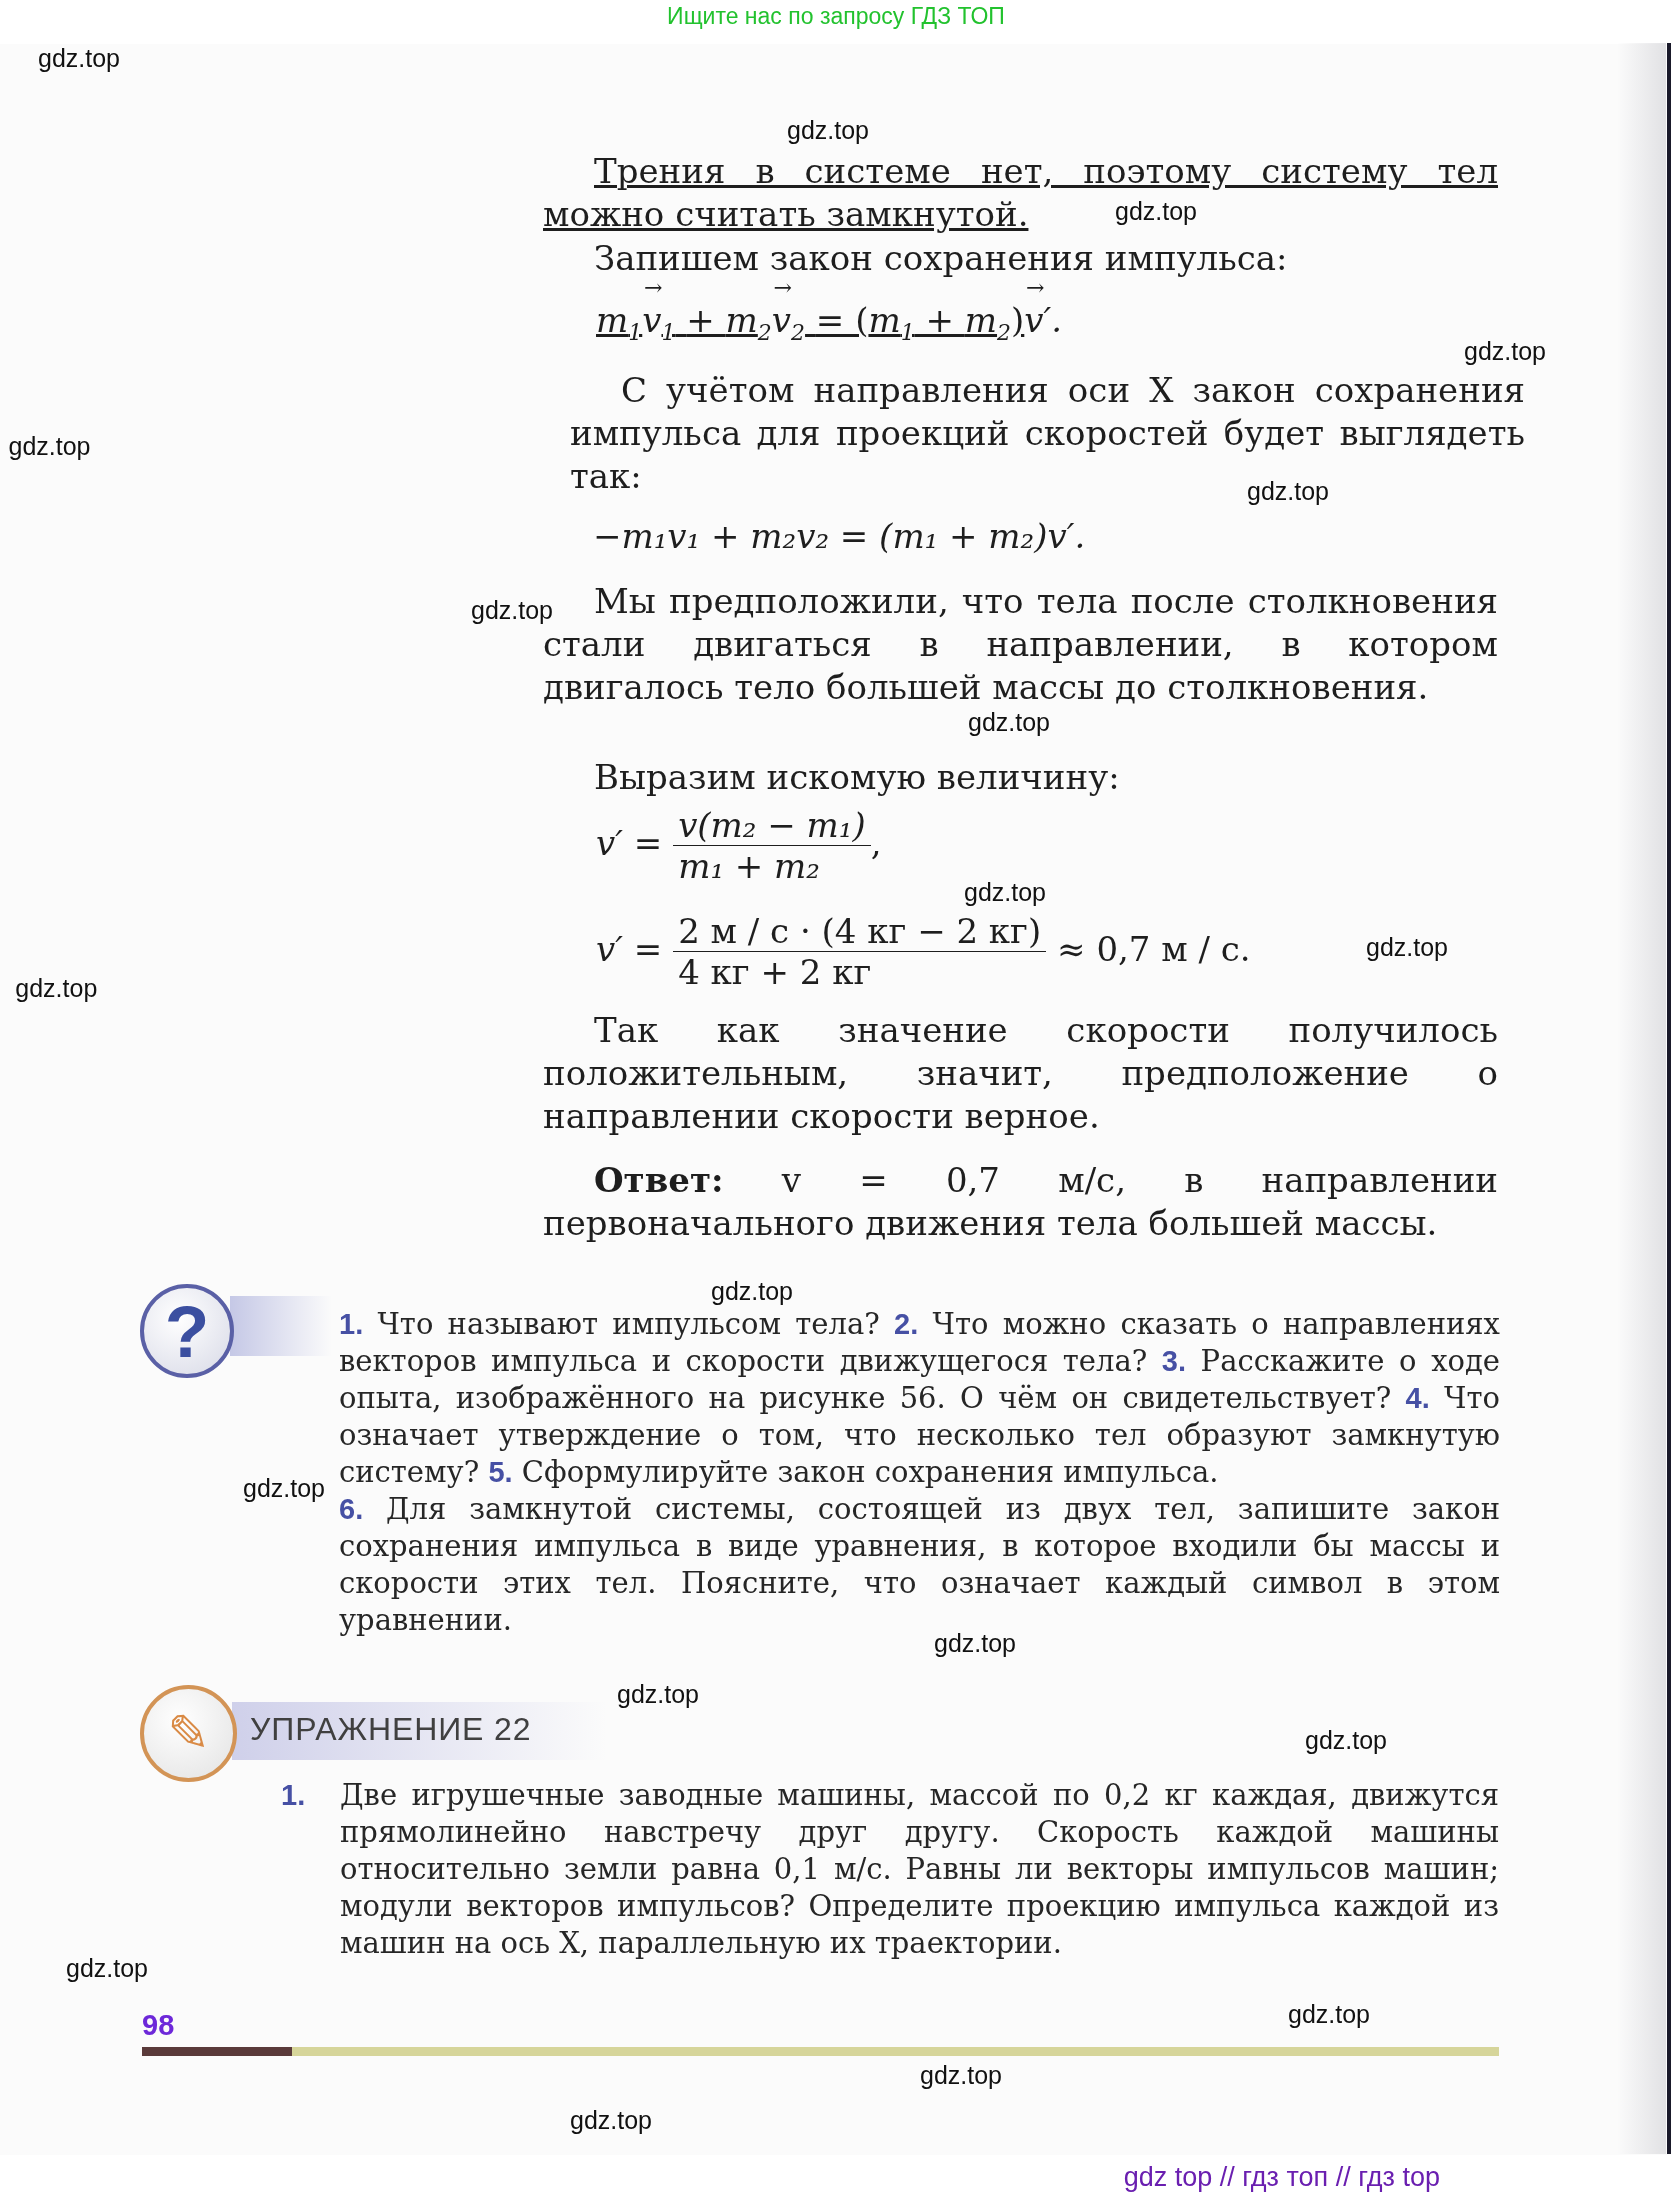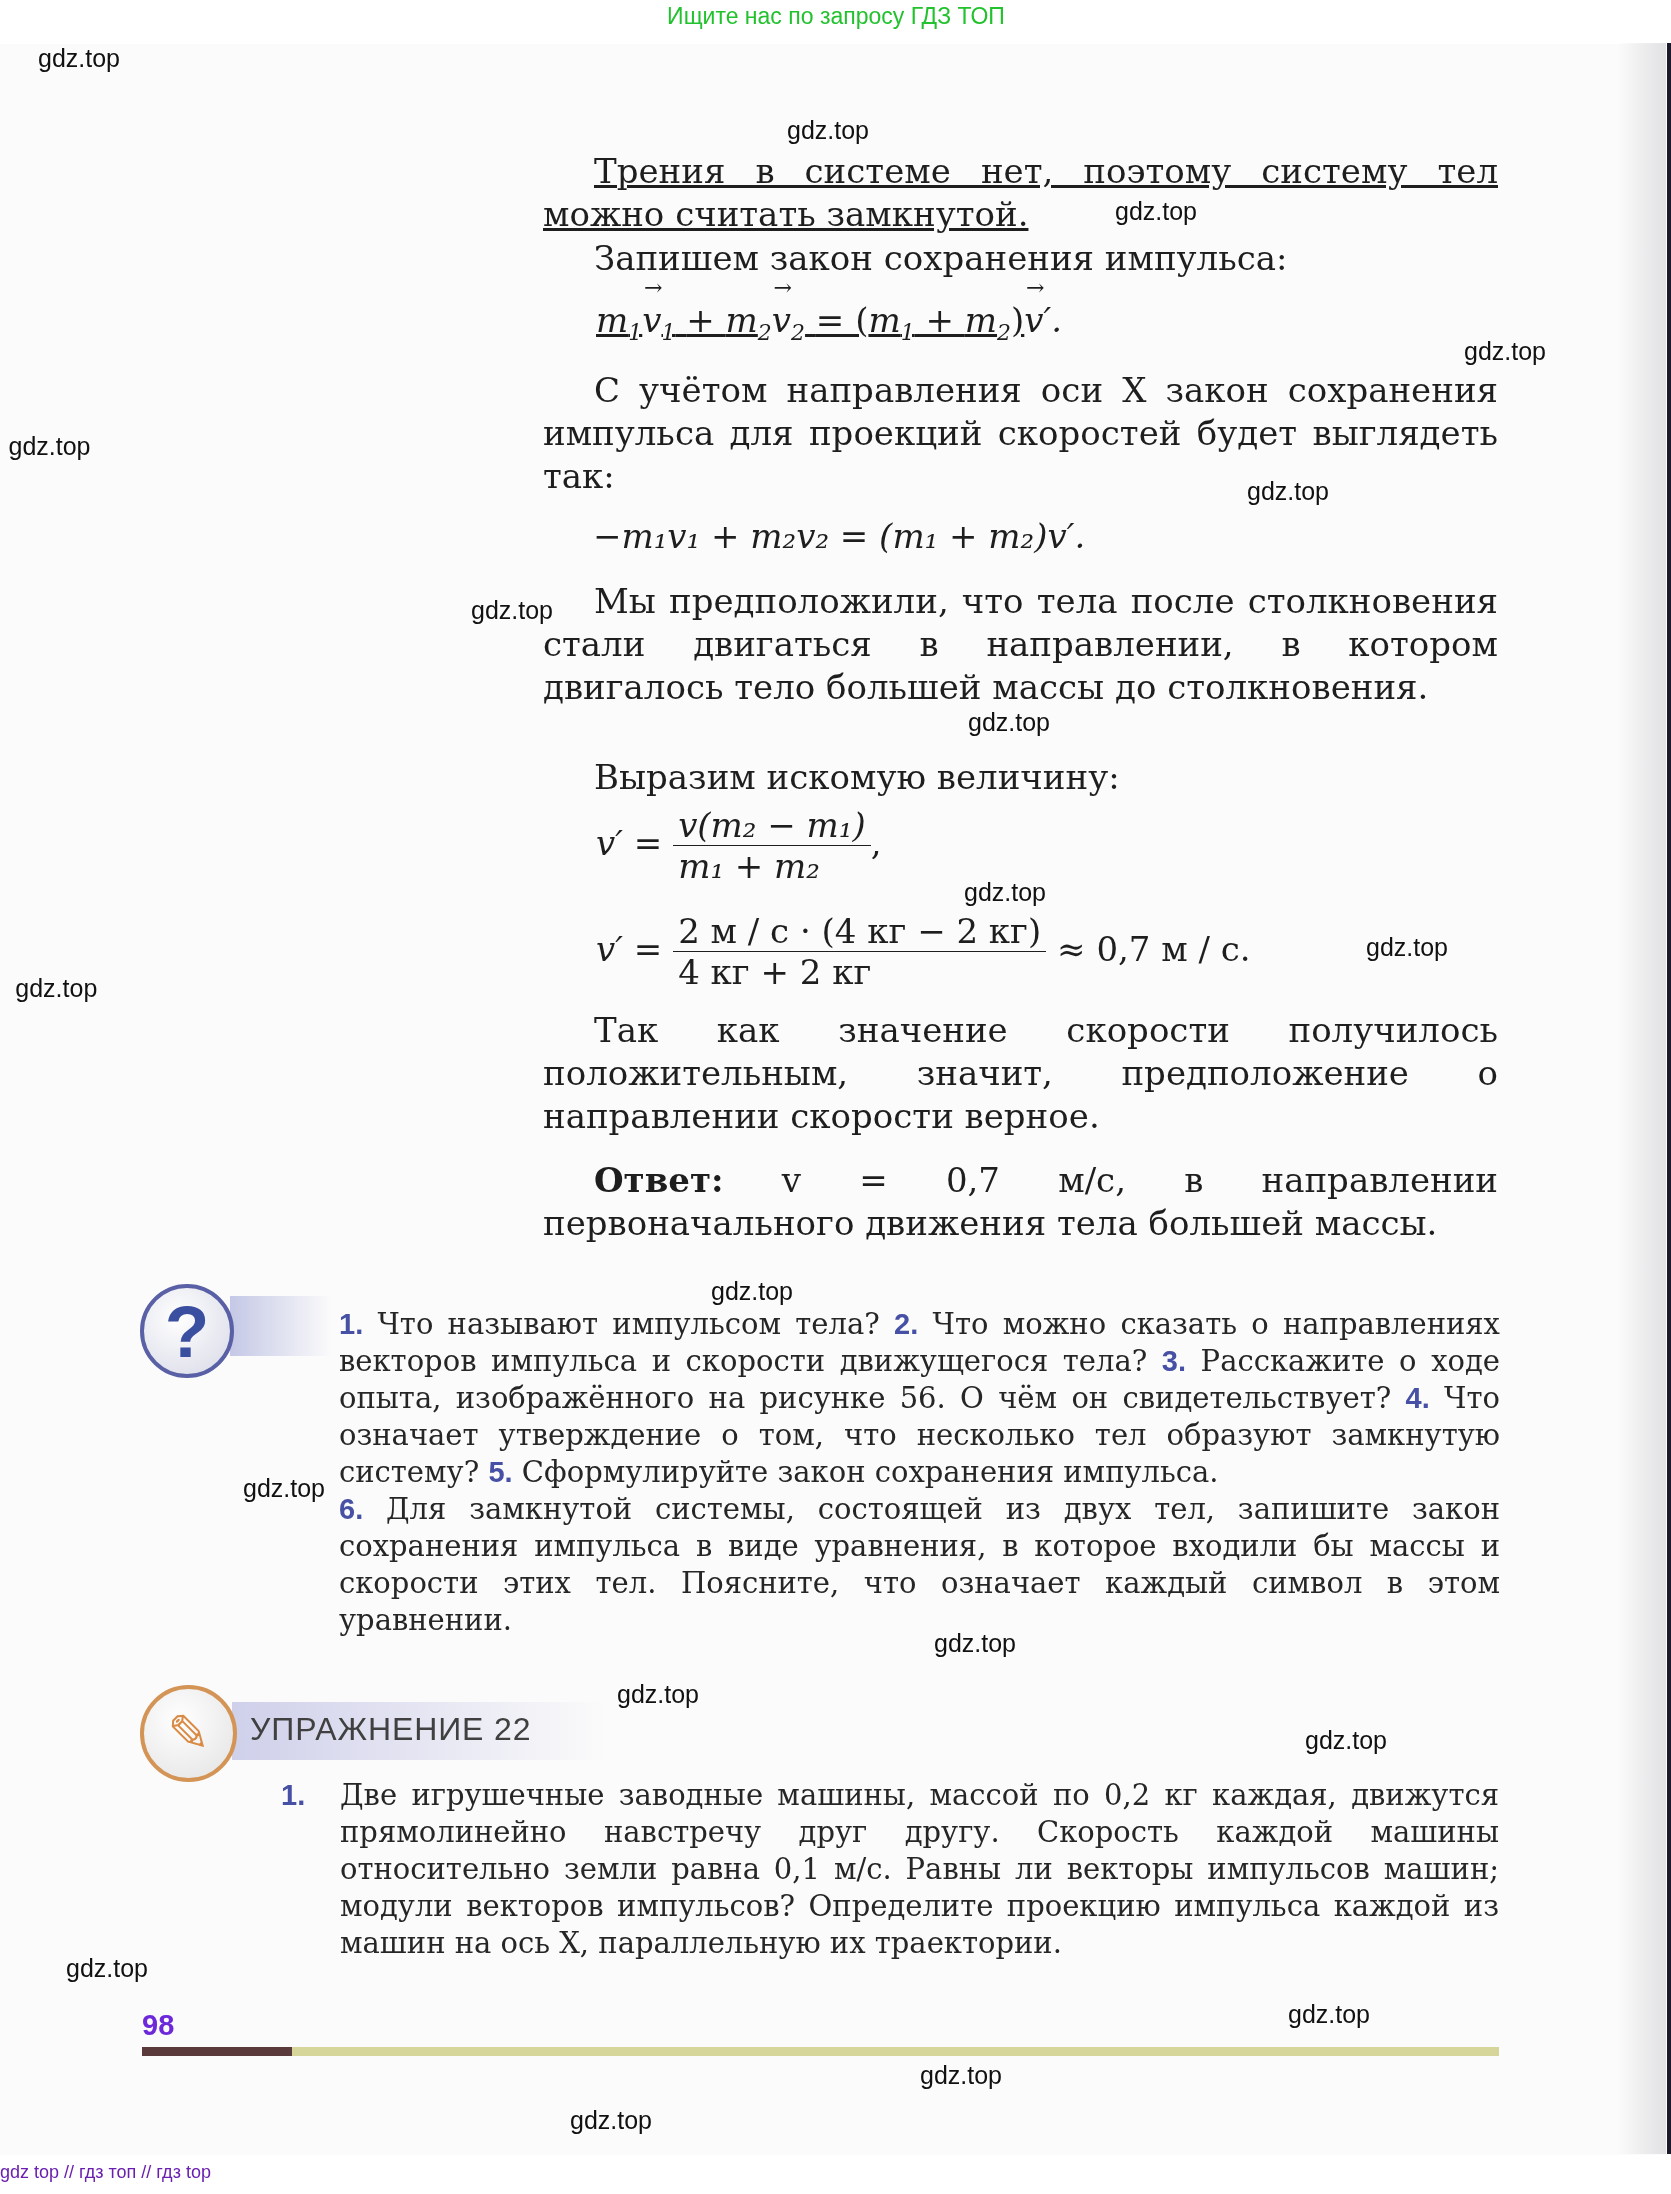--- a/index.html
+++ b/index.html
@@ -25,21 +25,21 @@
   .qtext { position:absolute; left:339px; top:1306px; width:1161px; font-size:29px; line-height:37px; text-align:justify; color:#262626; }
   .qtext .n { color:#4650a4; font-family:"Liberation Sans", sans-serif; font-weight:bold; }
   .ex-icon { position:absolute; left:140px; top:1685px; width:97px; height:97px; border-radius:50%; border:4.3px solid #d39456; background:radial-gradient(circle at 40% 35%, #ffffff, #e2e2e2); box-sizing:border-box; display:flex; align-items:center; justify-content:center; font-size:51px; color:#d98a45; }
   .ex-band { position:absolute; left:232px; top:1702px; width:375px; height:58px; background:linear-gradient(to right, #cfd0ea, rgba(255,255,255,0)); }
   .ex-title { position:absolute; left:250px; top:1711px; font-family:Liberation Sans, sans-serif; font-size:32px; color:#404040; letter-spacing:0.9px; }
   .ex-num { position:absolute; left:281px; top:1779px; font-family:"Liberation Sans", sans-serif; font-weight:bold; font-size:29px; color:#4650a4; }
   .ex-text { position:absolute; left:340px; top:1777px; width:1159px; font-size:29px; line-height:37px; text-align:justify; color:#262626; }
   .page-num { position:absolute; left:142px; top:2009px; font-family:"Liberation Sans", sans-serif; font-weight:bold; font-size:29px; color:#6d28d9; }
   .rule-dark { position:absolute; left:142px; top:2047px; width:150px; height:8.5px; background:#5a3a3a; }
   .rule-light { position:absolute; left:292px; top:2047px; width:1207px; height:8.5px; background:#d6d59a; }
-  .footer { position:absolute; left:0; top:2162px; width:1440px; text-align:left; font-family:"Liberation Sans", sans-serif; font-size:18px; color:#6a1fb0; }
+  .footer { position:absolute; left:0; top:2162px; width:1440px; text-align:right; font-family:"Liberation Sans", sans-serif; font-size:27px; color:#6a1fb0; }
 </style>
 </head>
 <body>
 
 <div class="banner">Ищите нас по запросу ГДЗ ТОП</div>
 
 <div class="page"></div>
 <div class="binding-shadow"></div>
 <div class="binding"></div>
 
@@ -50,21 +50,21 @@
   <p class="indent">Запишем закон сохранения импульса:</p>
 </div>
 
 <div class="math" style="left:596px; top:300px;text-decoration:underline;">
   <span>m</span><sub>1</sub><span class="vec">v</span><sub>1</sub>
   <span class="up"> + </span>
   <span>m</span><sub>2</sub><span class="vec">v</span><sub>2</sub>
   <span class="up"> = (</span><span>m</span><sub>1</sub><span class="up"> + </span><span>m</span><sub>2</sub><span class="up">)</span><span class="vec">v′.</span>
 </div>
 
-<div class="para" style="top:369px;">
+<div class="para" style="top:369px;margin-left:27px;">
   <p class="indent">С учётом направления оси X закон сохранения импульса для проекций скоростей будет выглядеть так:</p>
 </div>
 
 <div class="math" style="left:593px; top:516px;">−m₁v₁ + m₂v₂ = (m₁ + m₂)v′.</div>
 
 <div class="para" style="top:580px;">
   <p class="indent">Мы предположили, что тела после столкновения стали двигаться в направлении, в котором двигалось тело большей массы до столкновения.</p>
 </div>
 
 <div class="para" style="top:756px;">

